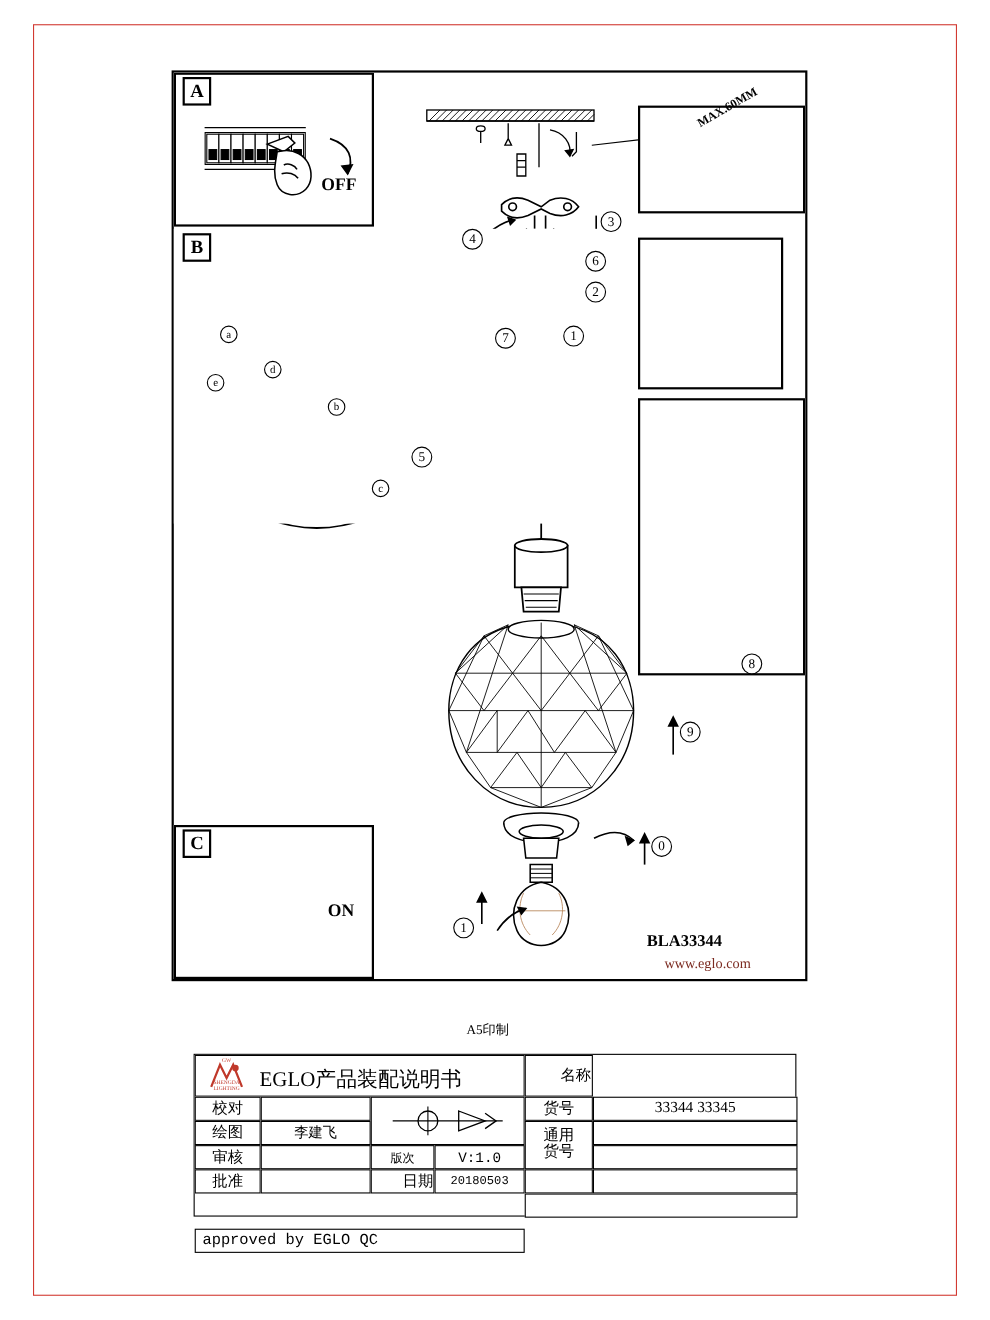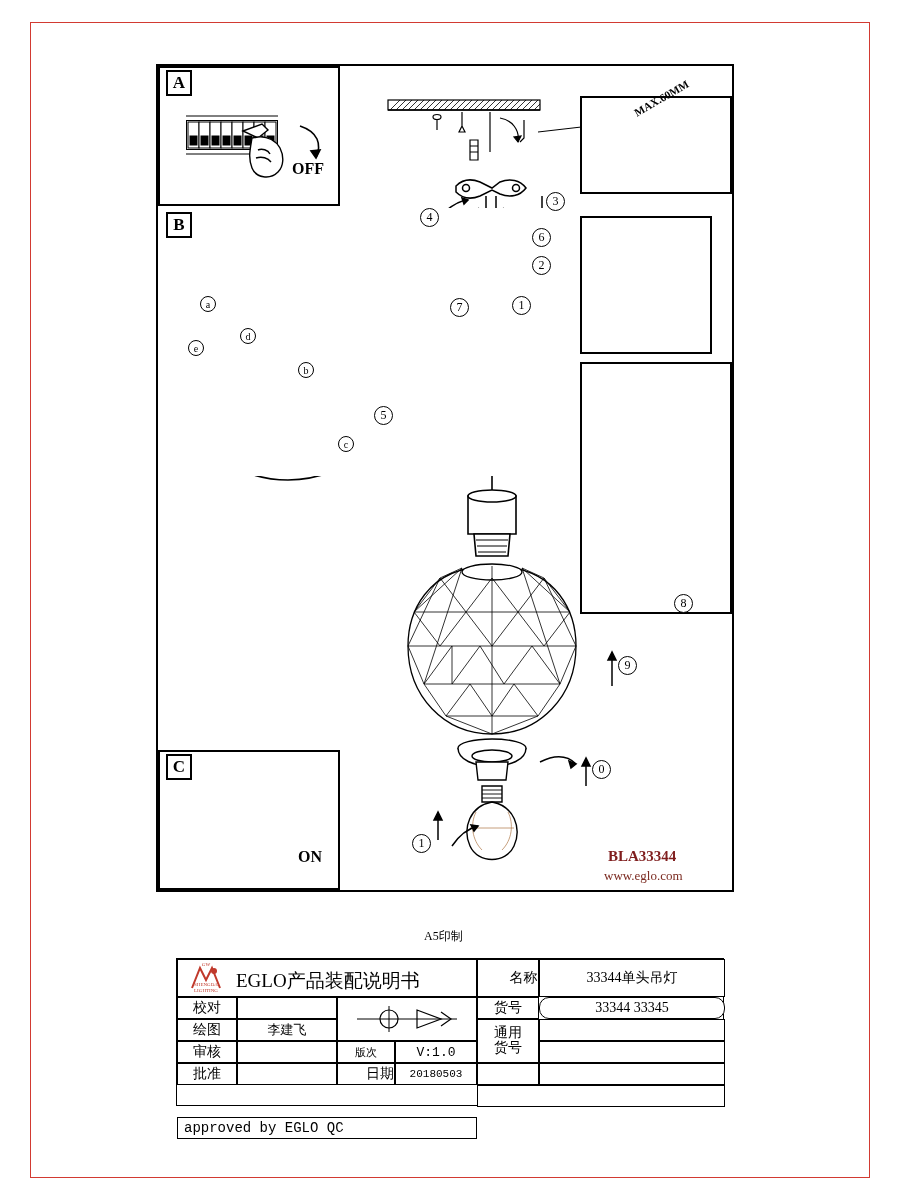--- a/index.html
+++ b/index.html
@@ -402,21 +402,21 @@
   <div class="label-box" style="left:166px; top:212px;">B</div>
 
   <div class="box" style="left:158px; top:750px; width:182px; height:140px;"></div>
   <div class="label-box" style="left:166px; top:754px;">C</div>
 
   <div class="box" style="left:580px; top:96px; width:152px; height:98px;"></div>
   <div class="box" style="left:580px; top:216px; width:132px; height:138px;"></div>
   <div class="box" style="left:580px; top:362px; width:152px; height:252px;"></div>
 
   <div class="txt bold" style="left:292px; top:160px; font-size:16px;">OFF</div>
-  <div class="txt bold" style="left:298px; top:848px; font-size:16px;">ON</div>
+  <div class="txt bold" style="left:298px; top:820px; font-size:16px;">ON</div>
 
   <div class="txt bold" style="left:632px; top:108px; font-size:11px; transform:rotate(-30deg); transform-origin:left top;">MAX.60MM</div>
 
   <div class="step" style="left:512px; top:296px;">1</div>
   <div class="step" style="left:532px; top:256px;">2</div>
   <div class="step" style="left:546px; top:192px;">3</div>
   <div class="step" style="left:420px; top:208px;">4</div>
   <div class="step" style="left:374px; top:406px;">5</div>
   <div class="step" style="left:532px; top:228px;">6</div>
   <div class="step" style="left:450px; top:298px;">7</div>
@@ -424,21 +424,21 @@
   <div class="step" style="left:618px; top:656px;">9</div>
   <div class="step" style="left:592px; top:760px;">0</div>
   <div class="step" style="left:412px; top:834px;">1</div>
 
   <div class="letter-circle" style="left:200px; top:296px;">a</div>
   <div class="letter-circle" style="left:298px; top:362px;">b</div>
   <div class="letter-circle" style="left:338px; top:436px;">c</div>
   <div class="letter-circle" style="left:240px; top:328px;">d</div>
   <div class="letter-circle" style="left:188px; top:340px;">e</div>
 
-  <div class="brandline" style="left:608px; top:848px; font-size:15px; color:#7f1d1d; font-weight:bold;">BLA33344</div>
+  <div class="brandline" style="left:588px; top:848px; font-size:15px; color:#000000; font-weight:bold;">BLA33344</div>
   <div class="brandline" style="left:604px; top:868px; font-size:13px; color:#7b2a20;">www.eglo.com</div>
 
   <div class="a5">A5印制</div>
 
   <div class="title-block">
 
     <div class="tb-cell" style="left:0; top:0; width:300px; height:38px;">
       <div style="display:flex; align-items:flex-end; gap:8px; width:100%; padding-left:6px;">
         <div style="position:relative; width:44px; height:32px;">
           <svg width="44" height="32" viewBox="0 0 44 32">
@@ -446,36 +446,35 @@
             <circle cx="30" cy="9" r="3" fill="#c0392b"></circle>
           </svg>
           <div style="position:absolute; left:0; top:0; width:44px; text-align:center; font-size:5px; color:#c0392b;">GW</div>
           <div style="position:absolute; left:0; top:20px; width:44px; text-align:center; font-size:5px; color:#c0392b;">SHENGDA</div>
           <div style="position:absolute; left:0; top:26px; width:44px; text-align:center; font-size:5px; color:#c0392b;">LIGHTING</div>
         </div>
         <div style="font-size:19px;">EGLO产品装配说明书</div>
       </div>
     </div>
     <div class="tb-cell" style="left:300px; top:0; width:62px; height:38px; font-size:14px;padding-left:31px;">名称</div>
-    <div class="tb-cell" style="left:362px; top:0; width:186px; height:38px; font-size:14px;">33344单头吊灯</div>
 
     <div class="tb-cell" style="left:0; top:38px; width:60px; height:22px; font-size:14px;">校对</div>
     <div class="tb-cell" style="left:60px; top:38px; width:100px; height:22px; font-size:13px;"></div>
 
     <div class="tb-cell" style="left:160px; top:38px; width:140px; height:44px;">
       <svg width="120" height="34" viewBox="0 0 120 34">
         <line x1="10" y1="17" x2="110" y2="17" stroke="#000" stroke-width="1"></line>
         <circle cx="42" cy="17" r="9" fill="none" stroke="#000" stroke-width="1.2"></circle>
         <line x1="42" y1="4" x2="42" y2="30" stroke="#000" stroke-width="1"></line>
         <path d="M70 8 L94 17 L70 26 Z" fill="none" stroke="#000" stroke-width="1.2"></path>
         <path d="M94 10 L104 17 L94 24" fill="none" stroke="#000" stroke-width="1.2"></path>
       </svg>
     </div>
     <div class="tb-cell" style="left:300px; top:38px; width:62px; height:22px; font-size:14px;">货号</div>
-    <div class="tb-cell" style="left:362px; top:38px; width:186px; height:22px; font-size:14px;border-radius:10px;">33344  33345</div>
+    <div class="tb-cell" style="left:362px; top:38px; width:186px; height:22px; font-size:14px;">33344  33345</div>
 
     <div class="tb-cell" style="left:0; top:60px; width:60px; height:22px; font-size:14px;">绘图</div>
     <div class="tb-cell" style="left:60px; top:60px; width:100px; height:22px; font-size:13px;">李建飞</div>
 
     <div class="tb-cell" style="left:300px; top:60px; width:62px; height:44px; font-size:14px;">
       <div style="line-height:1.05; text-align:left;">
         <span>通用<br>货号</span>
       </div>
     </div>
     <div class="tb-cell" style="left:362px; top:60px; width:186px; height:22px;"></div>

